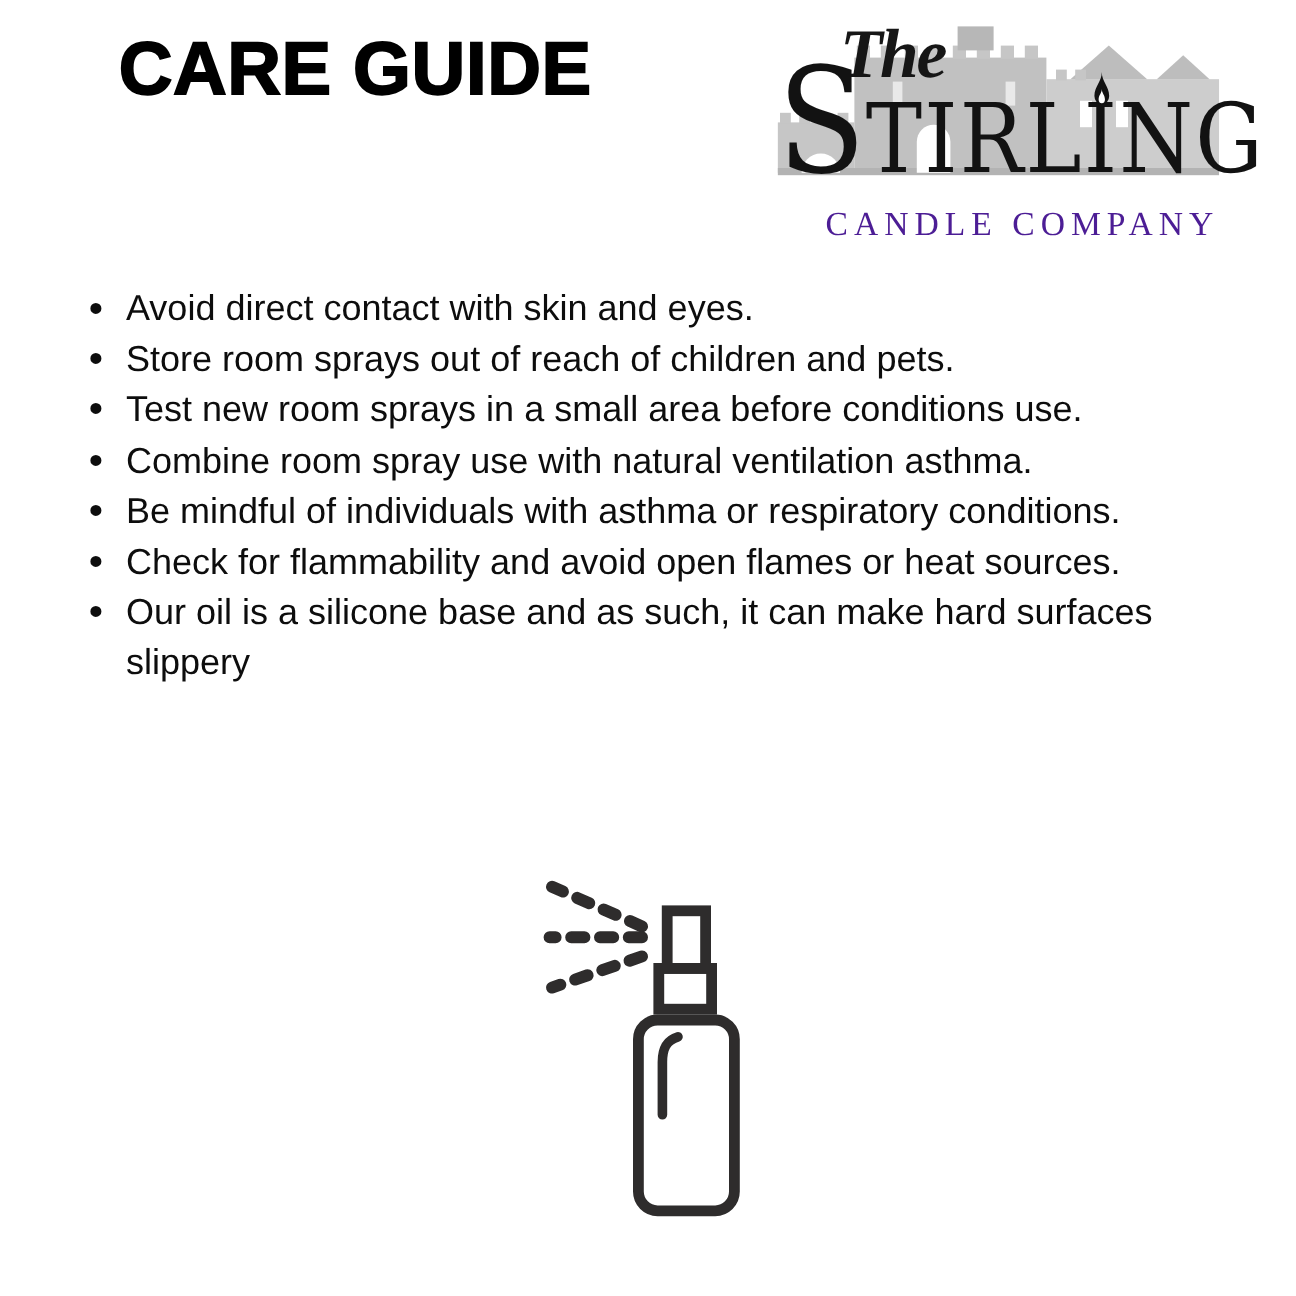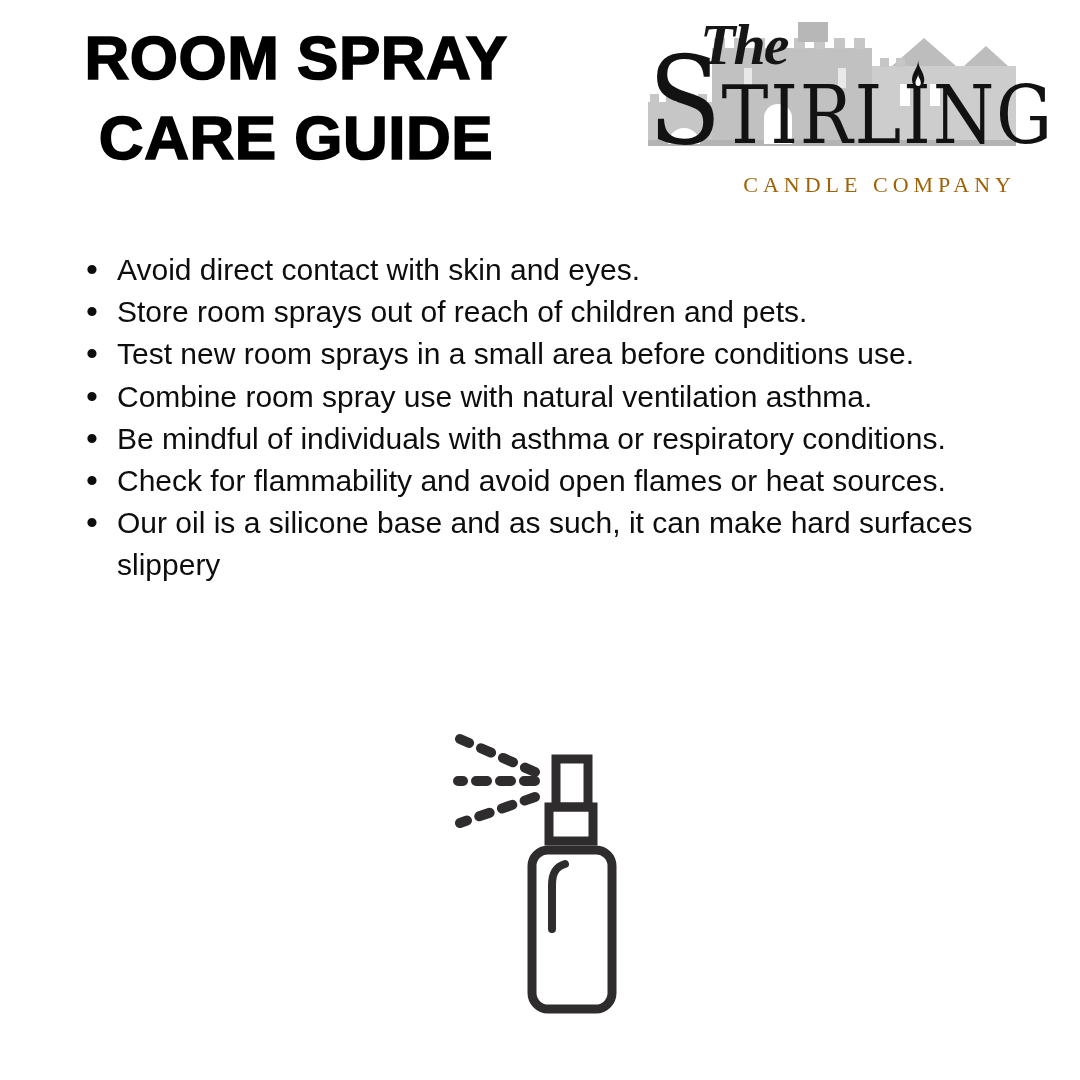--- a/index.html
+++ b/index.html
@@ -47,28 +47,28 @@
   .logo-initial { font-size:122px; letter-spacing:0px; }
   .logo-rest    { font-size:80px;  letter-spacing:2px; }
   .iflame { display:inline-block; position:relative; line-height:1; }
   .flame-svg {
     position:absolute; left:50%; top:-16px;
     transform:translateX(-50%);
   }
   .logo-tagline {
     position:absolute; right:0px; top:158px;
     font-family:"Liberation Serif", serif;
-    font-size:22px; letter-spacing:5px; color:#a16207;
+    font-size:28px; letter-spacing:5px; color:#4c1d95;
     white-space:nowrap;
   }
 
   
   .care-list {
     position:absolute; left:68px; top:237px; width:935px;
-    list-style:none; margin:12px; padding:0;
+    list-style:none; margin:0; padding:0;
   }
   .care-list li {
     position:relative;
     padding-left:37px;
     font-size:30px; line-height:42.2px;
     color:#0d0d0d;
     letter-spacing:0px;
   }
   .care-list li::before {
     content:"\2022";
@@ -77,21 +77,20 @@
     color:#0d0d0d;
   }
 
   
   .bottle-wrap { position:absolute; left:428px; top:712px; }
 </style>
 </head>
 <body>
 
 <div class="title-block">
-  <div class="title-line">ROOM SPRAY</div>
   <div class="title-line">CARE GUIDE</div>
 </div>
 
 <div class="logo">
   <svg class="castle-svg" viewBox="0 0 368 192" aria-hidden="true">
     <g fill="#c6c6c6">
 
       <rect x="0" y="88" width="64" height="42"></rect>
       <rect x="2" y="80" width="9" height="9"></rect>
       <rect x="18" y="80" width="9" height="9"></rect>

